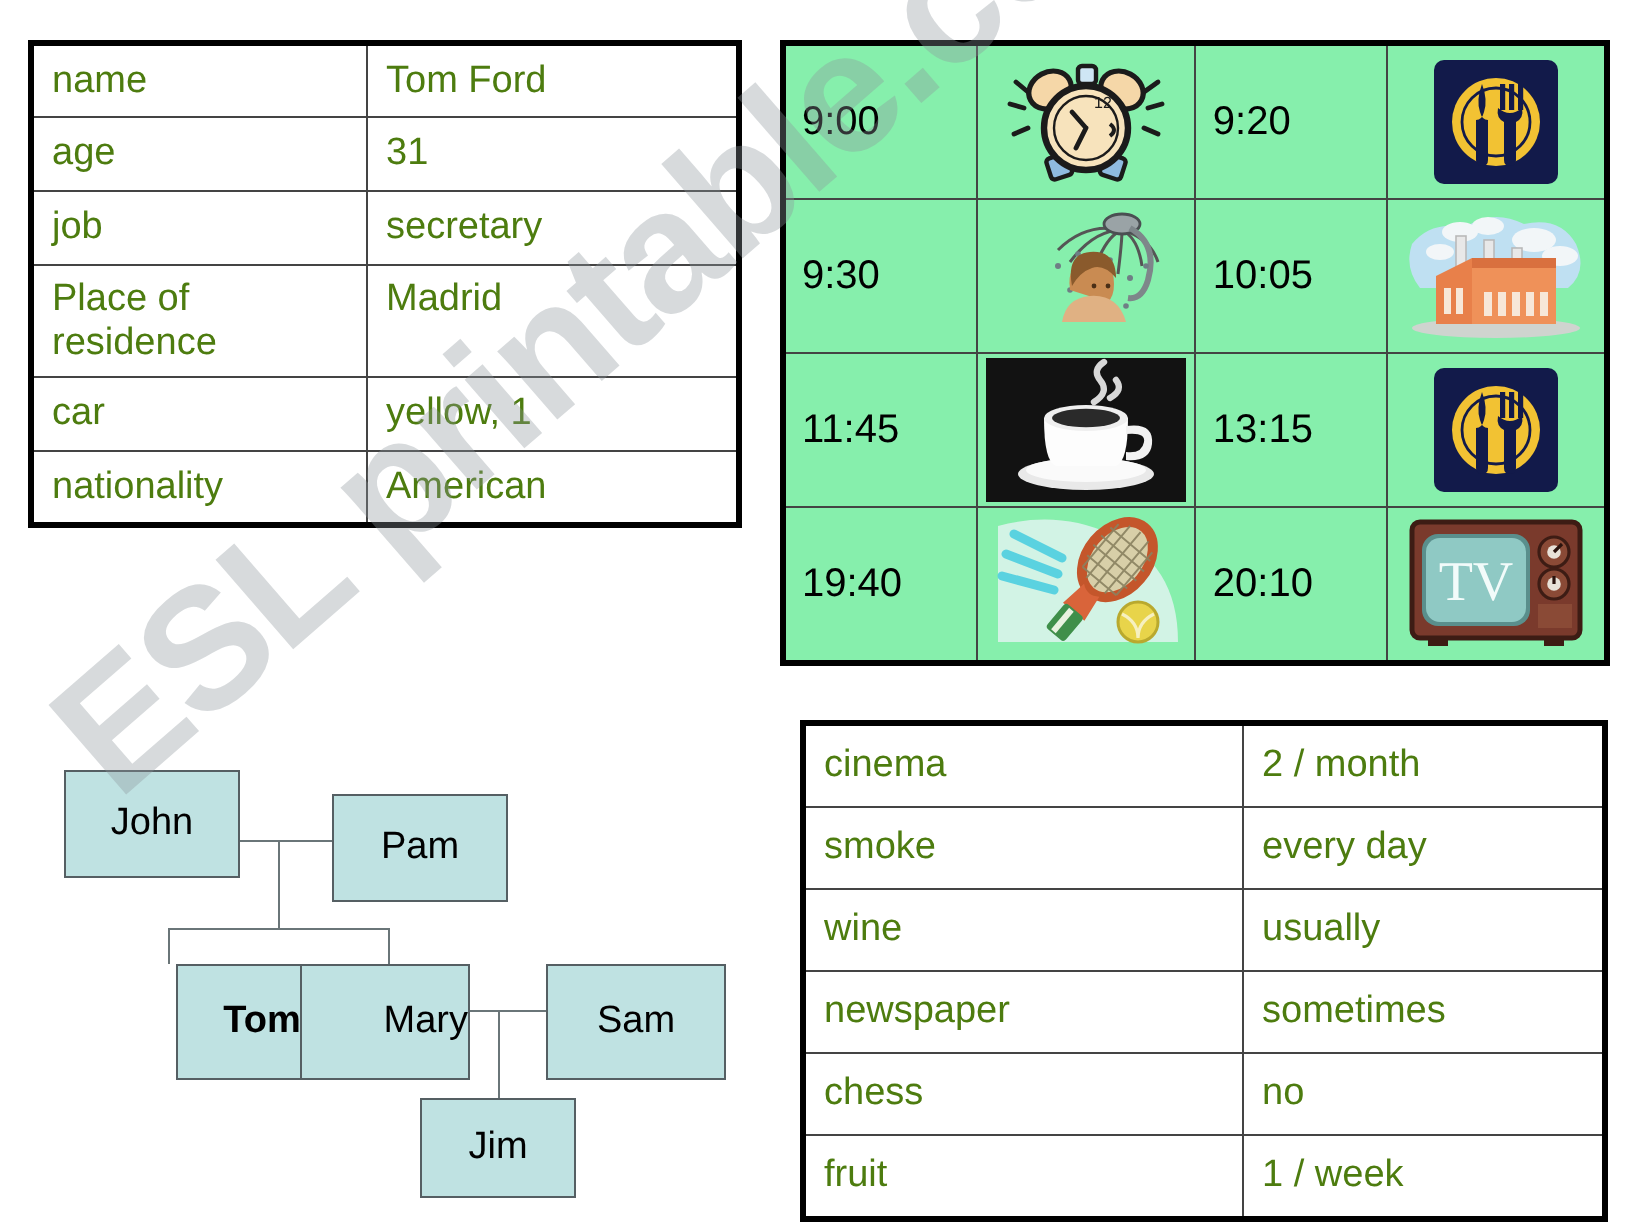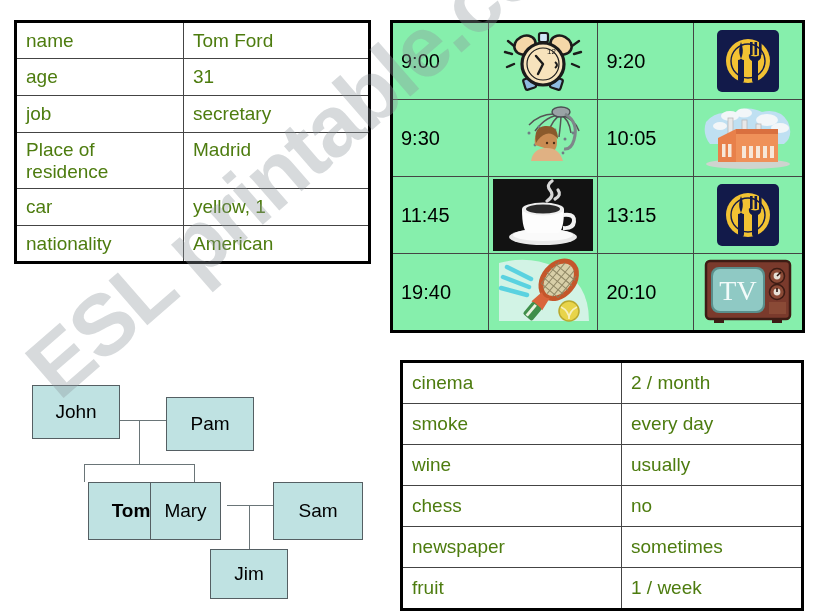--- a/index.html
+++ b/index.html
@@ -395,26 +395,26 @@
       </tr>
       <tr>
         <td class="k">smoke</td>
         <td class="v">every day</td>
       </tr>
       <tr>
         <td class="k">wine</td>
         <td class="v">usually</td>
       </tr>
       <tr>
+        <td class="k">newspaper</td>
+        <td class="v">sometimes</td>
+      </tr>
+      <tr>
         <td class="k">chess</td>
         <td class="v">no</td>
-      </tr>
-      <tr>
-        <td class="k">newspaper</td>
-        <td class="v">sometimes</td>
       </tr>
       <tr>
         <td class="k">fruit</td>
         <td class="v">1 / week</td>
       </tr>
     </tbody>
   </table>
 
   <div id="family-tree">
 
@@ -429,21 +429,21 @@
     <div class="fnode" style="left:18px; top:10px; width:88px; height:54px;">
       <span>John</span>
     </div>
     <div class="fnode" style="left:152px; top:22px; width:88px; height:54px;">
       <span>Pam</span>
     </div>
 
     <div class="fnode bold" style="left:26px; top:107px; width:86px; height:58px;margin-left:48px;">
       <span>Tom</span>
     </div>
-    <div class="fnode" style="left:136px; top:107px; width:71px; height:58px;">
+    <div class="fnode" style="left:136px; top:107px; width:85px; height:58px;justify-content:flex-end;">
       <span>Mary</span>
     </div>
     <div class="fnode" style="left:259px; top:107px; width:90px; height:58px;">
       <span>Sam</span>
     </div>
 
     <div class="fnode" style="left:196px; top:174px; width:78px; height:50px;">
       <span>Jim</span>
     </div>
   </div>

